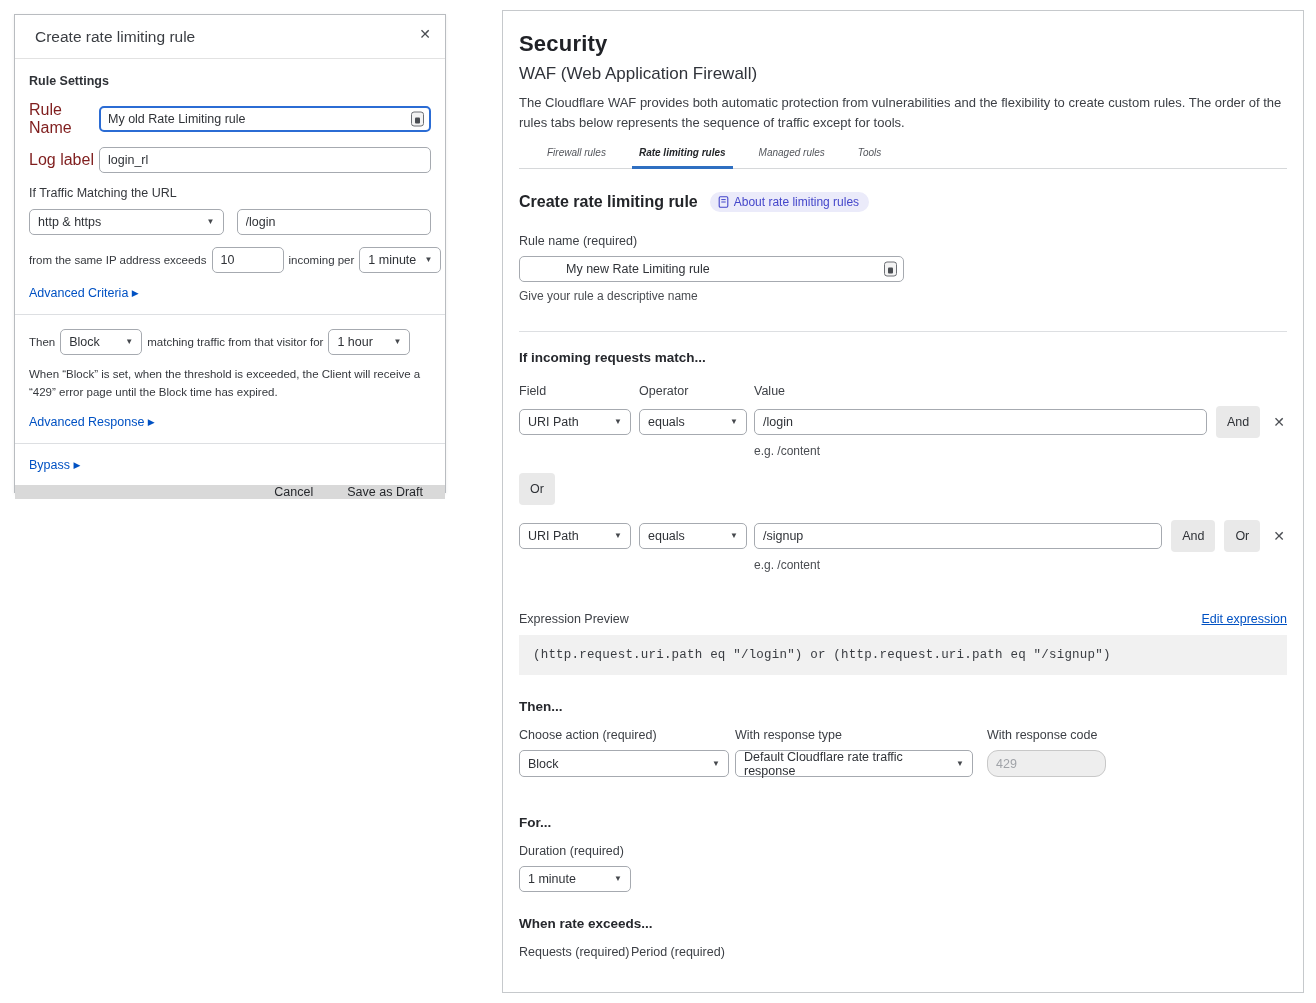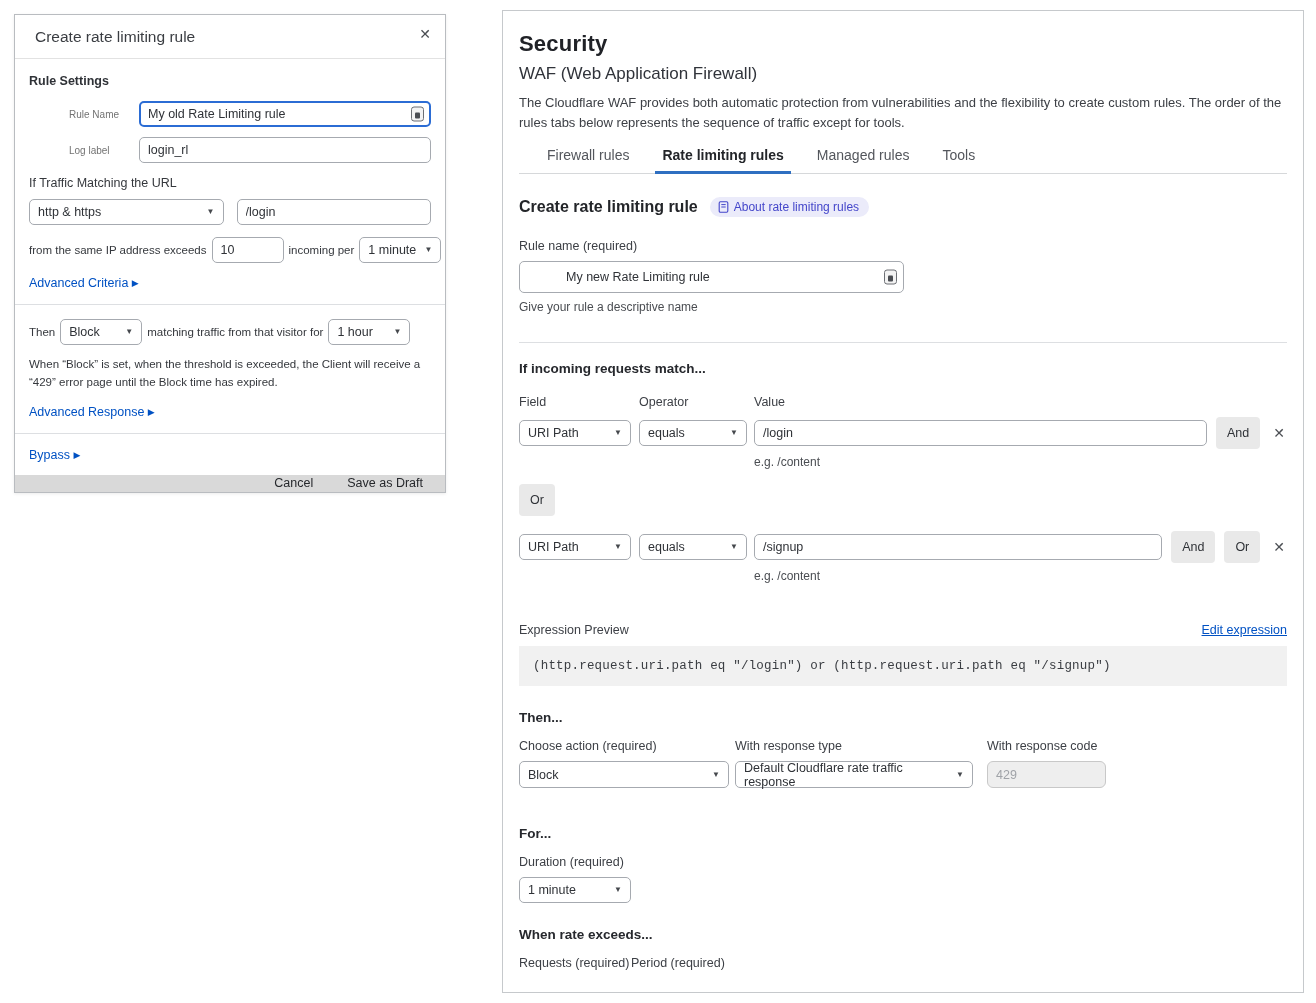--- a/index.html
+++ b/index.html
@@ -26,21 +26,21 @@
 
   
   .dialog { left:14px; top:14px; width:432px; height:479px; border:1px solid #b9bcc0;
     box-shadow:0 1px 3px rgba(0,0,0,.08); display:flex; flex-direction:column; }
   .dlg-header { position:relative; padding:13px 20px 12px 20px; border-bottom:1px solid #e2e2e2; }
   .dlg-title { font-size:15.5px; color:#3a3d42; }
   .dlg-close { position:absolute; right:10px; top:9px; font-size:14px; color:#4a4d52; cursor:pointer; padding:2px 4px; }
   .dlg-body { padding:15px 14px 0 14px; flex:1; font-size:12px; }
   .dlg-sect { font-size:12.5px; font-weight:bold; color:#2f3237; margin-bottom:13px; }
   .dlg-row { display:flex; align-items:center; margin-bottom:10px; }
-  .dlg-row label { width:70px; flex:none; font-size:10px; color:#737373;margin-left:40px; }
+  .dlg-row label { width:70px; flex:none; font-size:16px; color:#7f1d1d; }
   .dlg-row .fld { flex:1; position:relative; }
   .focused { border:2px solid #2b6cd4; padding:0 7px; }
   .in-icon { position:absolute; right:7px; top:50%; transform:translateY(-50%); }
   .dlg-label { font-size:12.5px; color:#35383d; margin:13px 0 9px 0; }
   .dlg-two { display:flex; gap:13px; margin-bottom:12px; }
   .dlg-two > * { flex:1; }
   .dlg-inline { display:flex; align-items:center; gap:5px; white-space:nowrap; font-size:11.5px; color:#35383d; }
   .dlg-inline .tinput { width:72px; flex:none; }
   .dlg-inline .sel { width:82px; flex:none; }
   .dlg-link { font-size:12.5px; margin:13px 0; }
@@ -52,21 +52,21 @@
   .dlg-footer span { cursor:pointer; }
   .sel-block { width:84px; flex:none; }
   .sel-hour { width:92px; flex:none; }
 
   
   .waf { left:502px; top:10px; width:802px; height:983px; border:1px solid #c6c9cc; padding:20px 16px 0 16px; overflow:hidden; }
   .h-security { font-size:22px; font-weight:bold; color:#202227; letter-spacing:.2px; }
   .h-waf { font-size:17px; font-weight:normal; color:#30333a; margin-top:7px; }
   .p-desc { font-size:13px; line-height:1.5; color:#3d4046; margin-top:9px; max-width:770px; }
   .tabs { display:flex; gap:27px; margin-top:15px; padding-left:25px; border-bottom:1px solid #d6d8da; }
-  .tab { font-size:14px; color:#53565c; padding:0 3px 10px 3px; cursor:pointer; position:relative; }
+  .tab { font-size:10px; color:#53565c; padding:0 3px 10px 3px; cursor:pointer; position:relative;font-style:italic; }
   .tab.active { color:#232529; font-weight:bold; }
   .tab.active::after { content:""; position:absolute; left:-4px; right:-4px; bottom:-1px; height:3px; background:#2f6fc1; }
   .back-row { margin-top:30px; font-size:13px; }
   .back-row .bk { text-decoration:underline; }
   .form-title-row { display:flex; align-items:center; gap:12px; margin-top:23px; }
   .form-title { font-size:16px; font-weight:bold; color:#232529; }
   .badge { display:inline-flex; align-items:center; gap:5px; background:#ebebfa; color:#4446ca;
     border-radius:10px; font-size:12px; padding:3px 10px 3px 8px; cursor:pointer; }
   .field-label { font-size:12.5px; color:#3d4046; }
   .rule-name-wrap { position:relative; width:385px; margin-top:8px; }
@@ -88,21 +88,21 @@
   .edit-link { font-size:12.5px; text-decoration:underline; }
   .code { margin-top:9px; background:#f1f1f1; padding:13px 14px; font-family:"Liberation Mono", monospace;
     font-size:12.5px; color:#3a3d42; letter-spacing:.2px; }
   .then-h { margin-top:24px; }
   .then-row { display:flex; margin-top:14px; }
   .then-col { display:flex; flex-direction:column; gap:8px; }
   .col-action { width:210px; margin-right:6px; }
   .col-rtype { width:238px; margin-right:14px; }
   .col-code { width:119px; }
   .then-col .sel, .then-col .tinput { height:27px; }
-  .tinput.disabled { background:#eeeeee; border:1px solid #c8c8c8; color:#a0a3a8; border-radius:6px; }
+  .tinput.disabled { background:#eeeeee; border:1px solid #c8c8c8; color:#a0a3a8; border-radius:11px; }
   .for-h { margin-top:38px; }
   .for-label { margin-top:14px; }
   .sel-dur { width:112px; margin-top:8px; }
   .rate-h { margin-top:24px; }
   .rate-labels { display:flex; margin-top:14px; font-size:12.5px; color:#3d4046; }
   .rate-labels span:nth-child(1) { width:112px; }
 </style>
 </head>
 <body>
 
@@ -213,21 +213,21 @@
         <rect x="1.2" y="0.8" width="8.6" height="10.4" rx="1.2" fill="none" stroke="#4446ca" stroke-width="1.1"></rect>
         <line x1="3.3" y1="3.6" x2="7.7" y2="3.6" stroke="#4446ca" stroke-width="1"></line>
         <line x1="3.3" y1="6" x2="7.7" y2="6" stroke="#4446ca" stroke-width="1"></line>
       </svg>
       <span>About rate limiting rules</span>
     </span>
   </div>
 
   <div class="field-label" style="margin-top:22px">Rule name (required)</div>
   <div class="rule-name-wrap">
-    <input class="tinput" style="height: 32px; padding-left: 46px;" value="My new Rate Limiting rule">
+    <input class="tinput" style="height: 26px; padding-left: 46px;" value="My new Rate Limiting rule">
     <span class="in-icon autofill">
         <i></i>
       </span>
   </div>
   <div class="help">Give your rule a descriptive name</div>
 
   <div class="divider big-div"></div>
 
   <div class="sect-h" style="margin-top:18px">If incoming requests match...</div>
 

